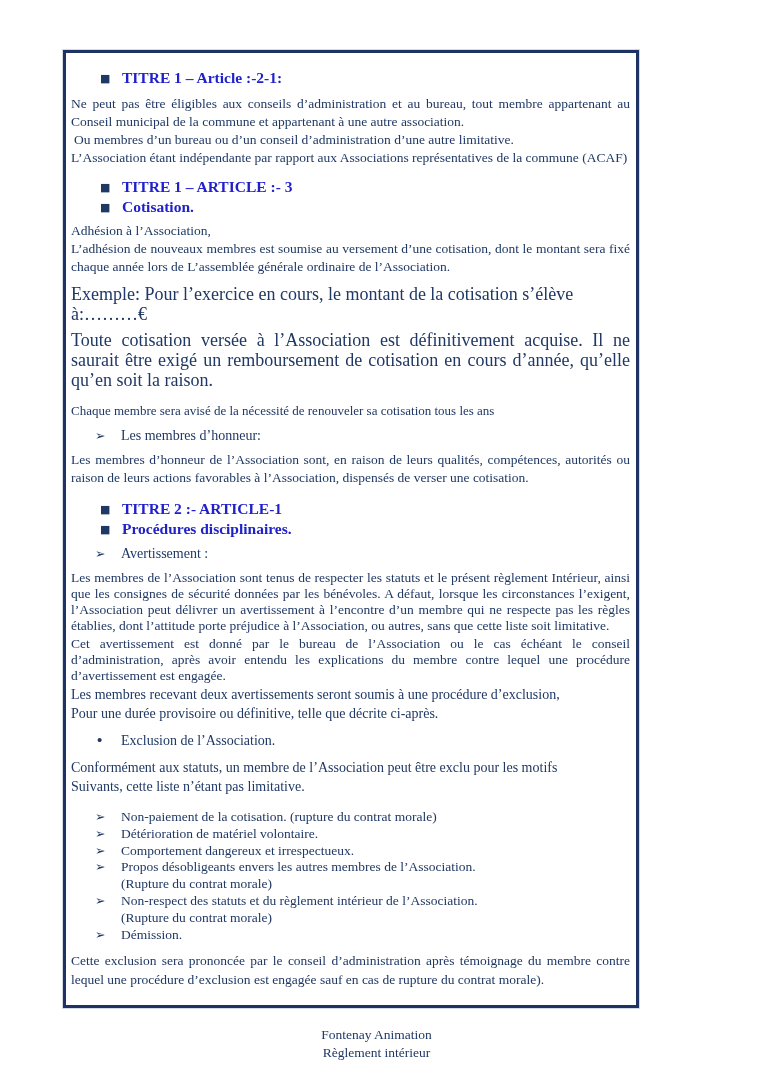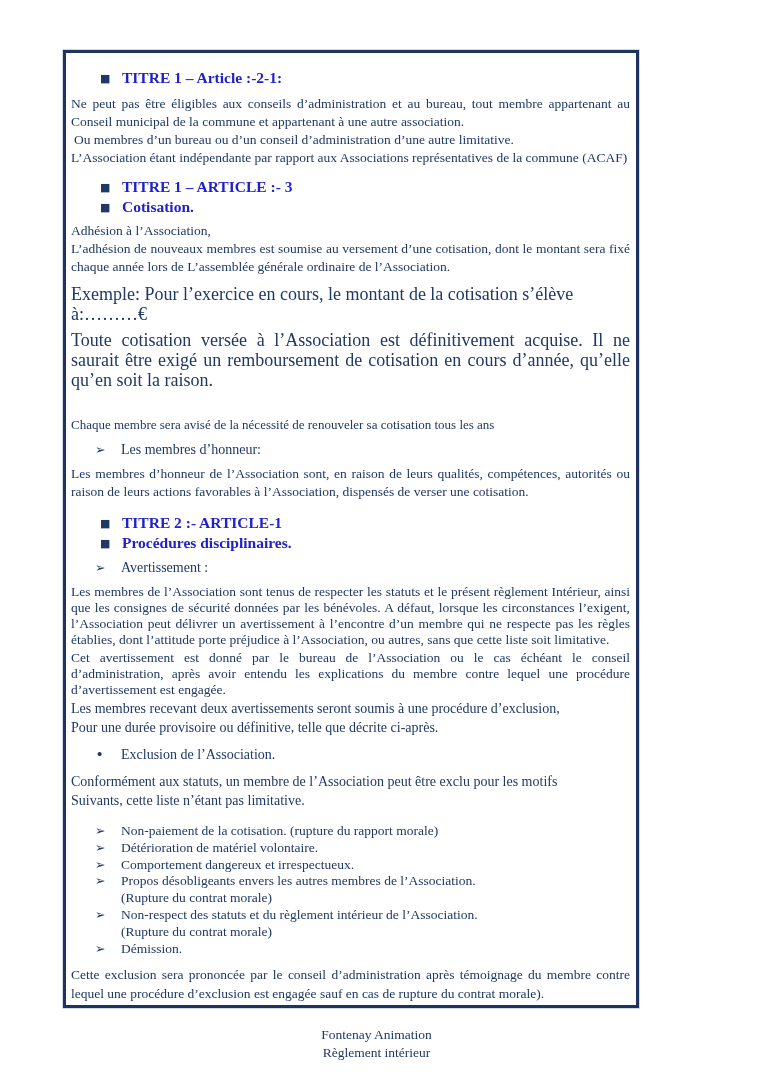--- a/index.html
+++ b/index.html
@@ -74,21 +74,21 @@
 
   <div style="margin-top:5px">
     <p class="p">Adhésion à l’Association,</p>
     <p class="p just">L’adhésion de nouveaux membres est soumise au versement d’une cotisation, dont le montant sera fixé chaque année lors de L’assemblée générale ordinaire de l’Association.</p>
   </div>
 
   <p class="p big" style="margin-top:8px">Exemple: Pour l’exercice en cours, le montant de la cotisation s’élève à:………€</p>
 
   <p class="p big just" style="margin-top:6px">Toute cotisation versée à l’Association est définitivement acquise. Il ne saurait être exigé un remboursement de cotisation en cours d’année, qu’elle qu’en soit la raison.</p>
 
-  <div style="margin-top:26px">
+  <div style="margin-top:12px">
     <p class="p small">Chaque membre sera avisé de la nécessité de renouveler sa cotisation tous les ans</p>
   </div>
 
   <div class="arrow-item" style="margin-top:7px">
     <span class="arrow">➢</span><span>Les membres d’honneur:</span>
   </div>
 
   <p class="p just" style="margin-top:6px">Les membres d’honneur de l’Association sont, en raison de leurs qualités, compétences, autorités ou raison de leurs actions favorables à l’Association, dispensés de verser une cotisation.</p>
 
   <div style="margin-top:12px">
@@ -117,21 +117,21 @@
     <span class="dot">•</span><span>Exclusion de l’Association.</span>
   </div>
 
   <div style="margin-top:8px">
     <p class="p mid">Conformément aux statuts, un membre de l’Association peut être exclu pour les motifs</p>
     <p class="p mid">Suivants, cette liste n’étant pas limitative.</p>
   </div>
 
   <div style="margin-top:13px">
     <div class="li">
-      <span class="arrow">➢</span><span>Non-paiement de la cotisation. (rupture du rapport morale)</span>
+      <span class="arrow">➢</span><span>Non-paiement de la cotisation. (rupture du contrat morale)</span>
     </div>
     <div class="li">
       <span class="arrow">➢</span><span>Détérioration de matériel volontaire.</span>
     </div>
     <div class="li">
       <span class="arrow">➢</span><span>Comportement dangereux et irrespectueux.</span>
     </div>
     <div class="li">
       <span class="arrow">➢</span><span>Propos désobligeants envers les autres membres de l’Association.</span>
       <span class="note">(Rupture du contrat morale)</span>

